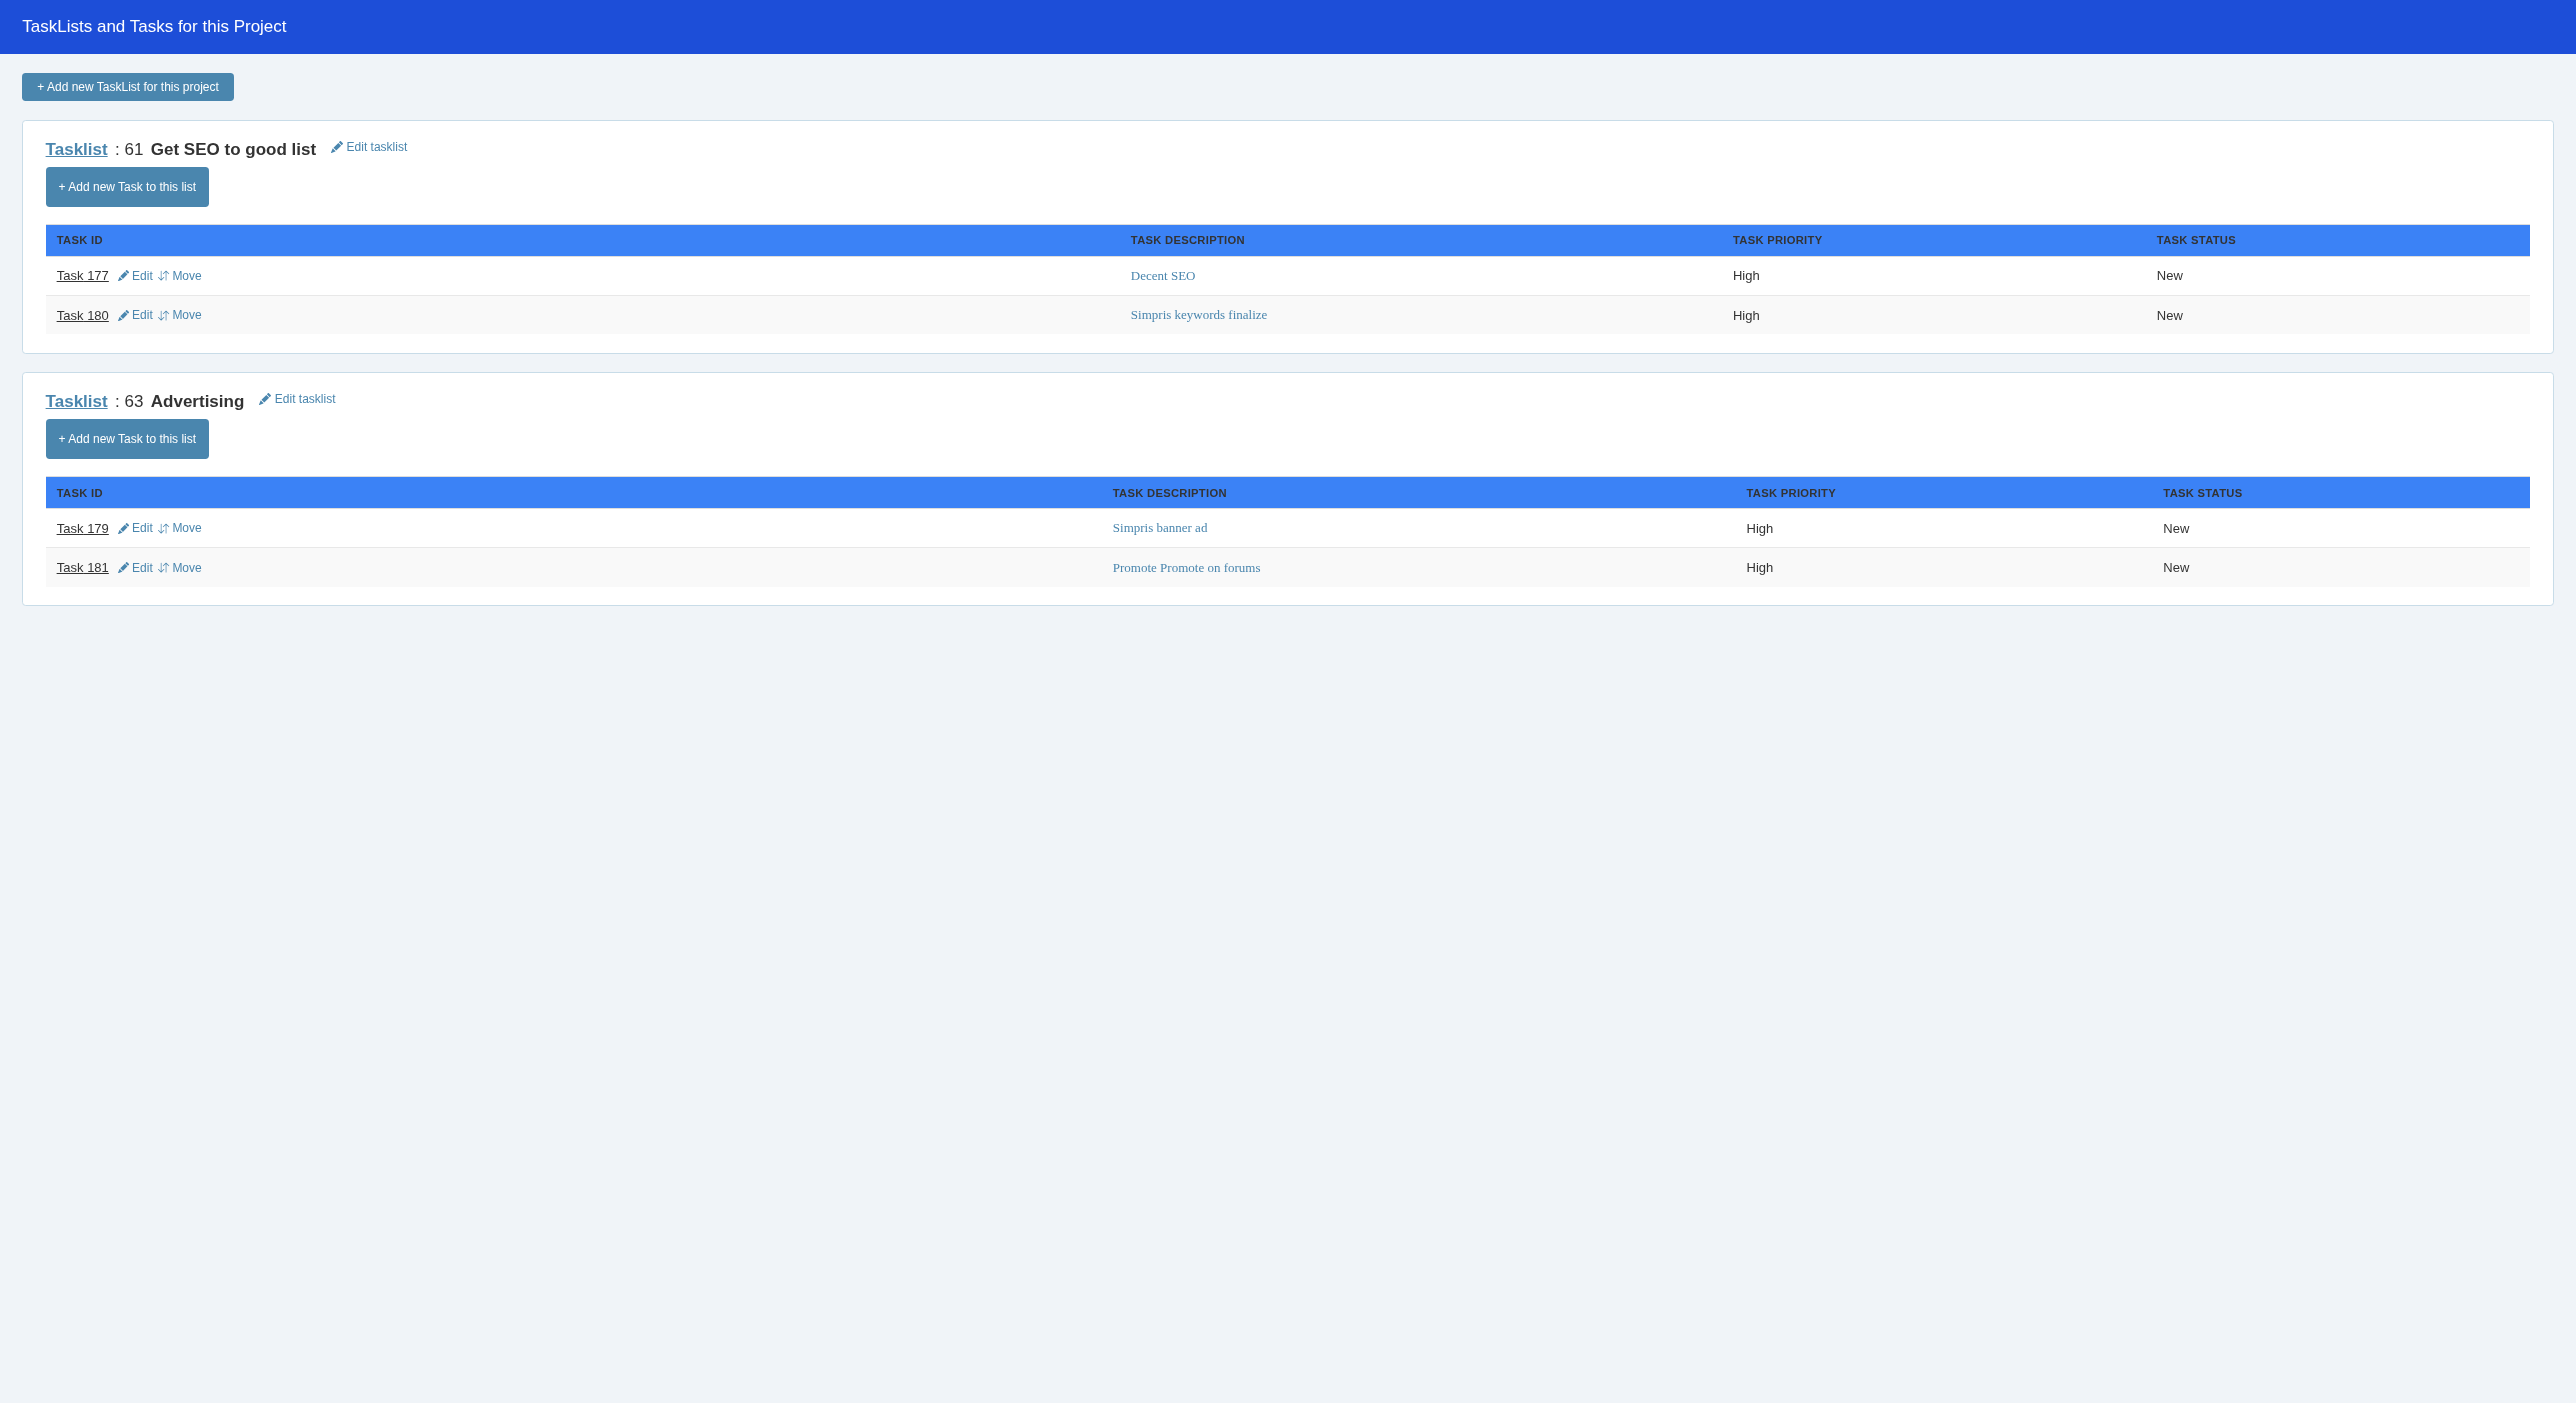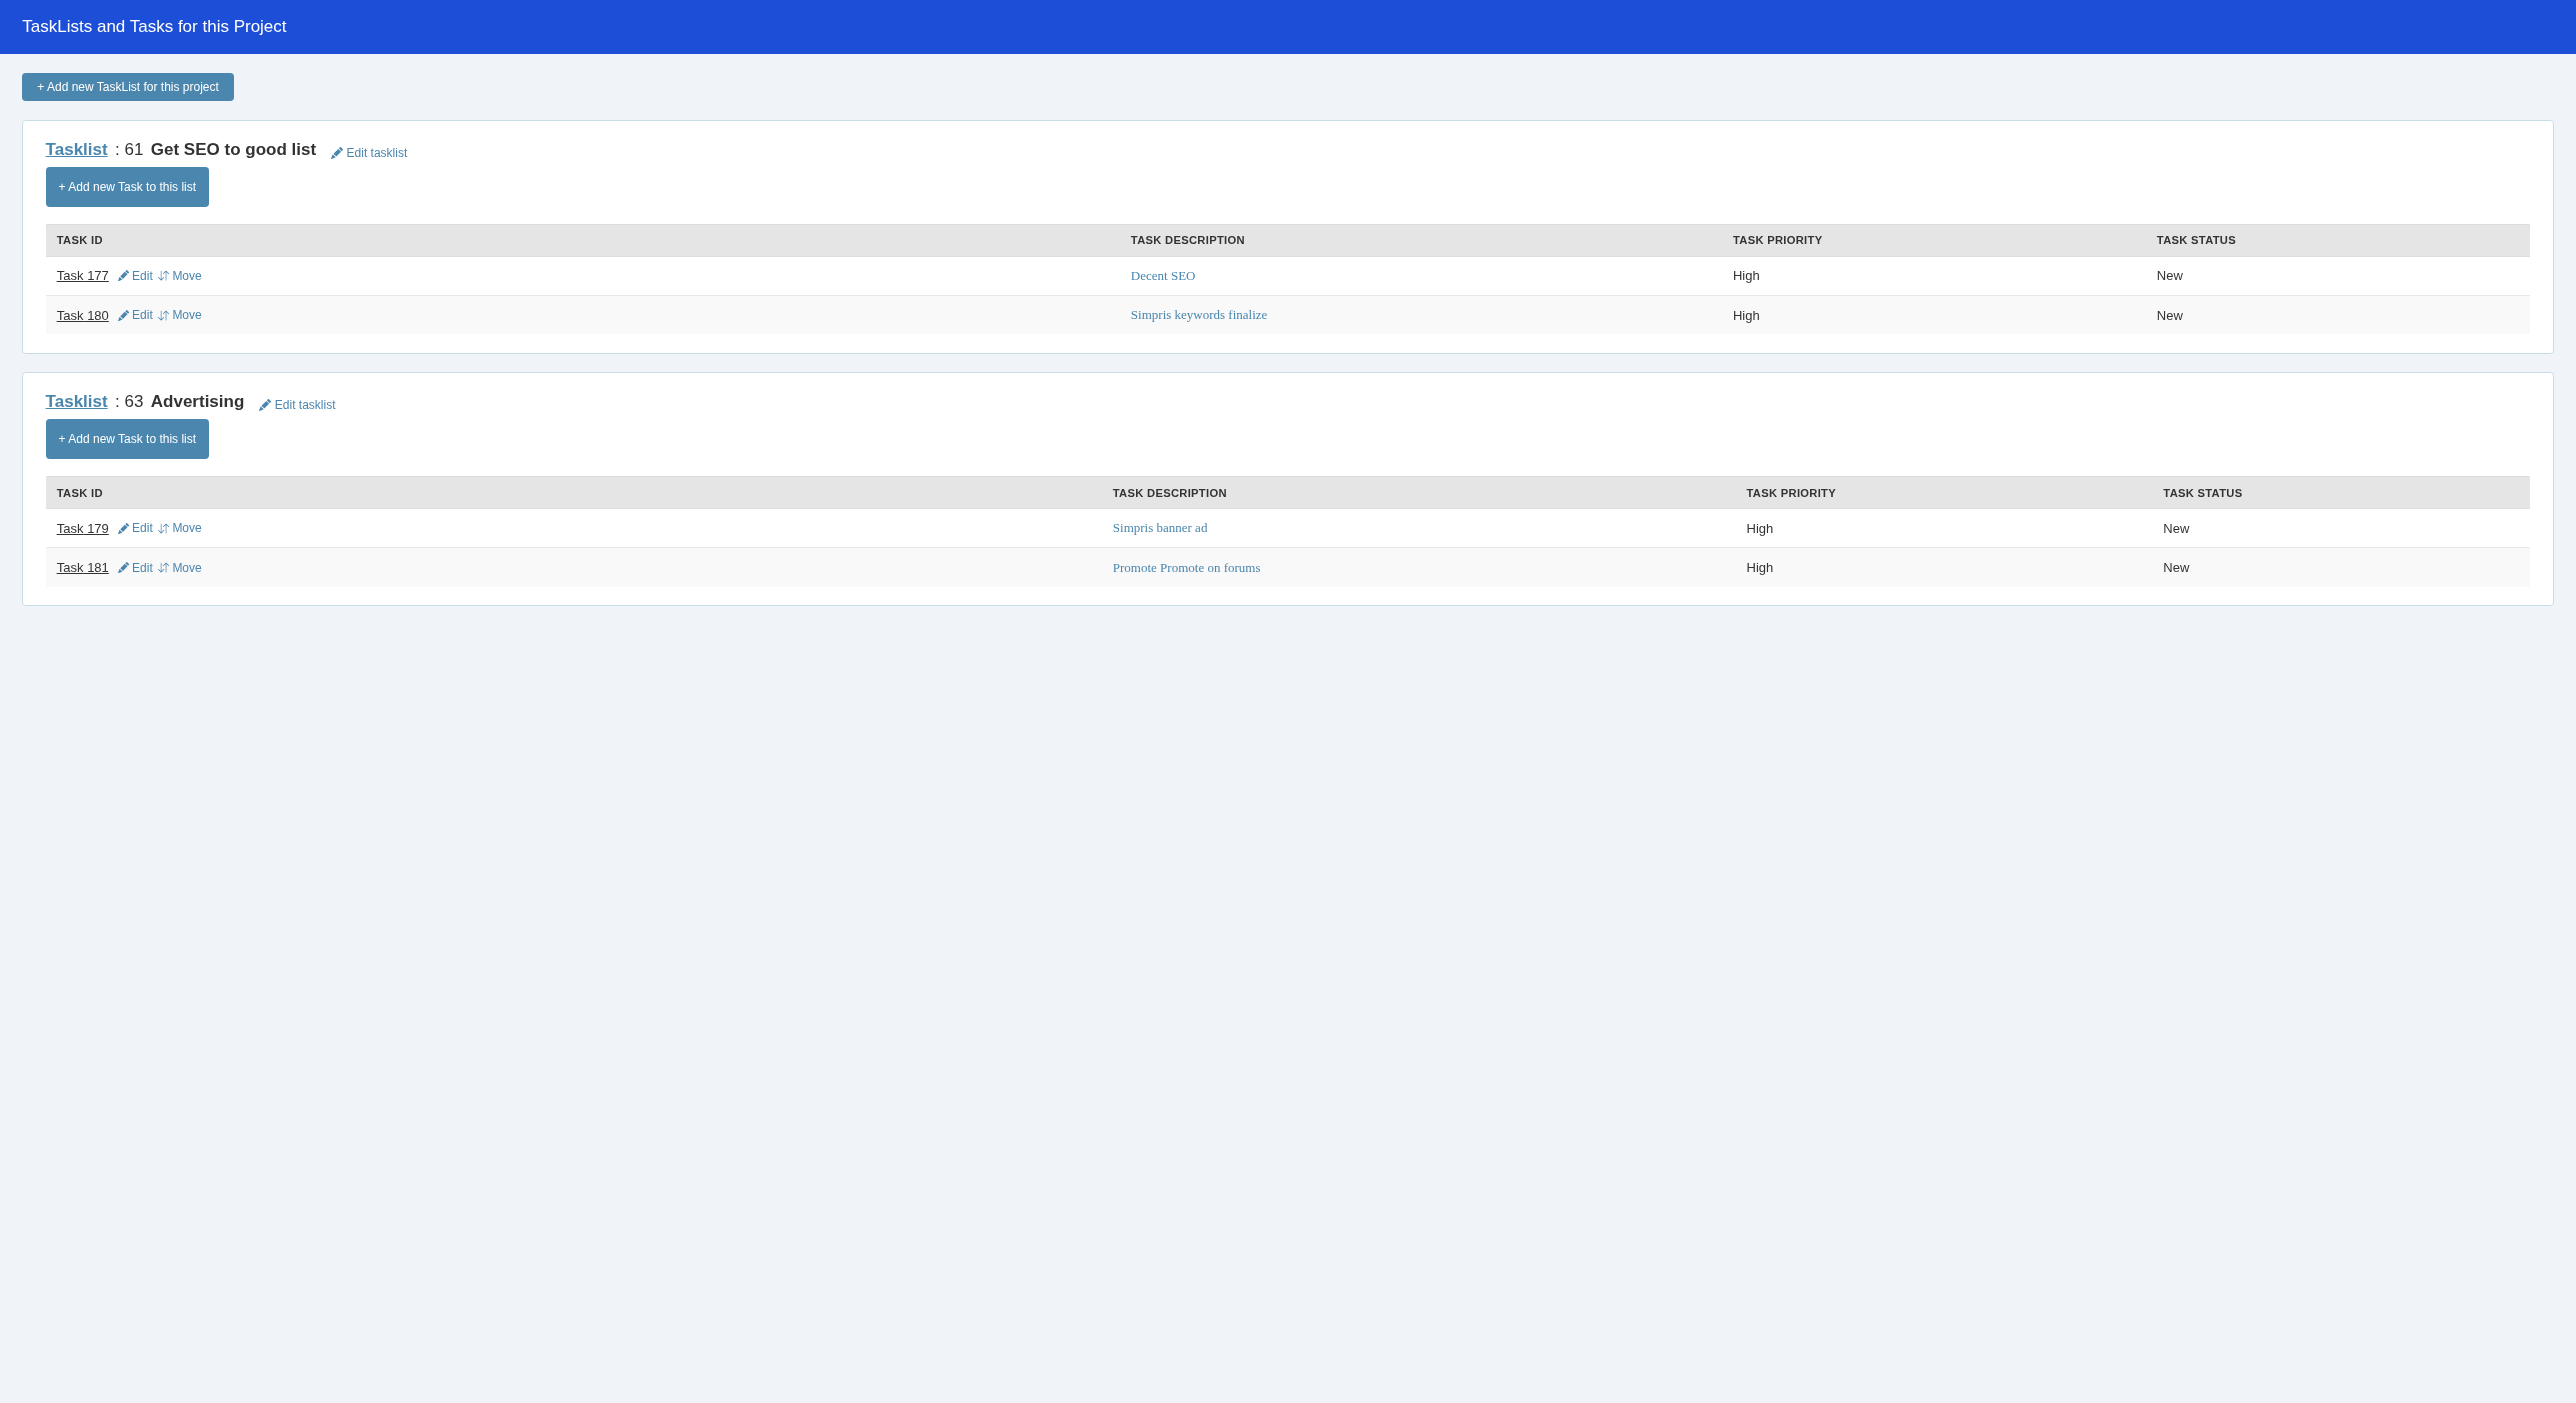--- a/index.html
+++ b/index.html
@@ -39,21 +39,21 @@
     .tasklist-card {
       background: white;
       border: 0.9px solid #c8dce8;
       border-radius: 3.7px;
       margin-bottom: 18.6px;
       padding: 18.6px 22.3px;
     }
 
     .tasklist-header {
       display: flex;
-      align-items: flex-end;
+      align-items: flex-start;
       gap: 7.4px;
       margin-bottom: 7.4px;
       flex-wrap: wrap;
     }
 
     .tasklist-title-link {
       color: #4a86ae;
       text-decoration: underline;
       font-size: 17px;
       font-weight: 600;
@@ -96,21 +96,21 @@
       gap: 3.7px;
       margin-bottom: 17px;
     }
 
     .tasks-table {
       width: 100%;
       border-collapse: collapse;
     }
 
     .tasks-table thead tr {
-      background: #e5e5e5;
+      background: #3b82f6;
       border-top: 0.9px solid #ddd;
       border-bottom: 0.9px solid #ddd;
     }
 
     .tasks-table th {
       text-align: left;
       padding: 9.3px 11.2px;
       font-size: 11.2px;
       font-weight: 700;
       color: #333;

